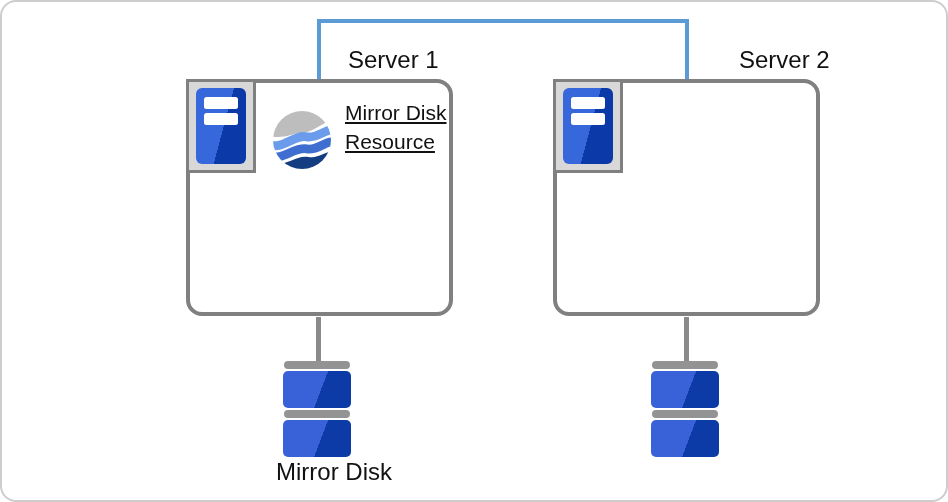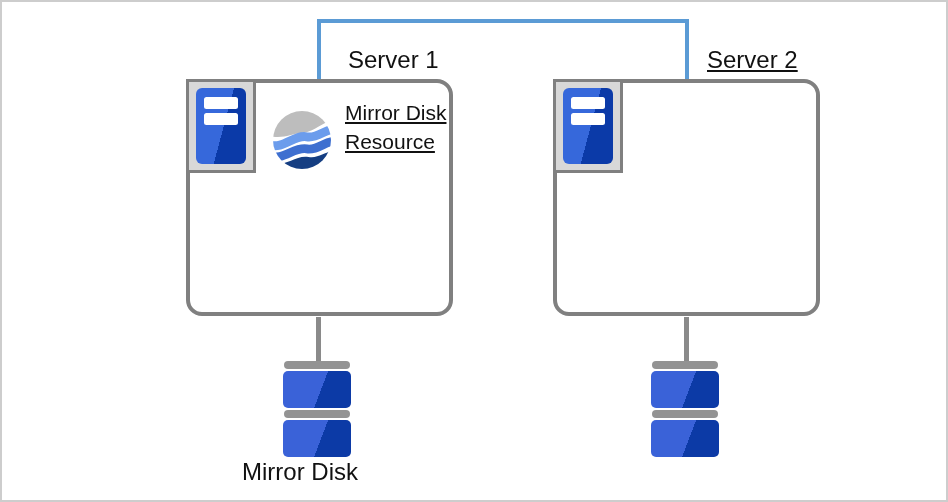--- a/index.html
+++ b/index.html
@@ -1,28 +1,28 @@
 <!DOCTYPE html>
 <html style="--c-connector: #5B9BD5; --c-outline: #808080; --c-border: #CDCDCD; --c-frame: #D8D8D8; --c-stem: #8A8A8A; --c-bar: #939393; --c-tower-light: #3668DB; --c-tower-dark: #0B3AA8; --c-disk-light: #3A62D8; --c-disk-dark: #0C3AA6; --c-sphere-gray: #BDBDBD; --c-sphere-light: #6B9CEC; --c-sphere-mid: #3E6FD0; --c-sphere-navy: #153E82; --c-text: #111111;"><head>
 <meta charset="utf-8">
 <style>
   html,body{margin:0;padding:0;background:#ffffff;}
   .canvas{
     position:relative; width:948px; height:502px; box-sizing:border-box;
-    background:#fff; border:2px solid var(--c-border,#CDCDCD); border-radius:0;
+    background:#fff; border:2px solid var(--c-border,#CDCDCD); border-radius:16px;
     overflow:hidden; font-family:"Liberation Sans", sans-serif; color:var(--c-text,#111);
   }
   .abs{position:absolute;}
   
   .conn-h{left:315px; top:17px; width:372px; height:4px; background:var(--c-connector,#5B9BD5);}
   .conn-v{top:17px; width:4px; height:61px; background:var(--c-connector,#5B9BD5);}
   .conn-v.left{left:315px;} .conn-v.right{left:683px;}
   
   .srv-label{font-size:24px; line-height:24px; white-space:nowrap;}
-  .srv-label.s1{left:346px; top:46px;} .srv-label.s2{left:705px; top:46px;text-decoration:underline;}
+  .srv-label.s1{left:346px; top:46px;} .srv-label.s2{left:737px; top:46px;}
   
   .server-box{width:267px; height:237px; box-sizing:border-box; background:#fff;
     border:4px solid var(--c-outline,#808080); border-radius:16px;}
   .server-box.b1{left:184px; top:77px;} .server-box.b2{left:551px; top:77px;}
   
   .icon-frame{width:70px; height:94px; box-sizing:border-box; background:var(--c-frame,#D8D8D8);
     border:3px solid var(--c-outline,#808080); display:flex; align-items:center; justify-content:center;}
   .icon-frame.f1{left:184px; top:77px;} .icon-frame.f2{left:551px; top:77px;}
   .tower{position:relative; width:50px; height:76px; border-radius:6px;
     background:linear-gradient(105deg, var(--c-tower-light,#3668DB) 0 54%, var(--c-tower-dark,#0B3AA8) 54%);}
@@ -35,21 +35,21 @@
   .stem{width:5px; height:44px; background:var(--c-stem,#8A8A8A);}
   .stem.d1{left:314px; top:315px;} .stem.d2{left:682px; top:315px;}
   
   .disk-bar{width:66px; height:8px; border-radius:4px; background:var(--c-bar,#939393);}
   .platter{width:68px; height:37px; border-radius:5px;
     background:linear-gradient(111deg, var(--c-disk-light,#3A62D8) 0 55%, var(--c-disk-dark,#0C3AA6) 55%);}
   .d1cap{left:282px; top:359px;} .d1p1{left:281px; top:369px;}
   .d1mid{left:282px; top:408px;} .d1p2{left:281px; top:418px;}
   .d2cap{left:650px; top:359px;} .d2p1{left:649px; top:369px;}
   .d2mid{left:650px; top:408px;} .d2p2{left:649px; top:418px;}
-  .disk-label{left:240px; top:457px; width:150px; text-align:left; font-size:24px; line-height:26px;}
+  .disk-label{left:240px; top:457px; width:150px; text-align:right; font-size:24px; line-height:26px;}
 </style>
 </head>
 <body>
 
 <div class="canvas">
 
   <div class="abs conn-h"></div>
   <div class="abs conn-v left"></div>
   <div class="abs conn-v right"></div>
 

